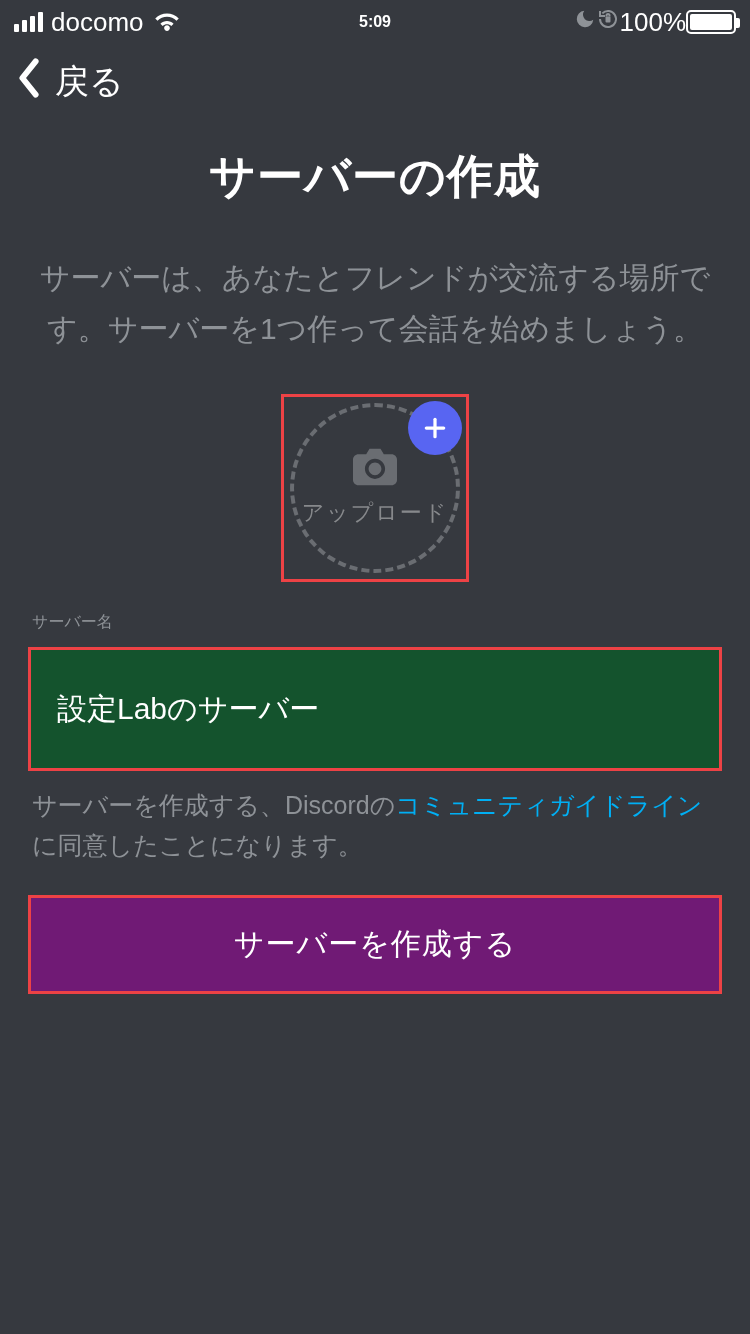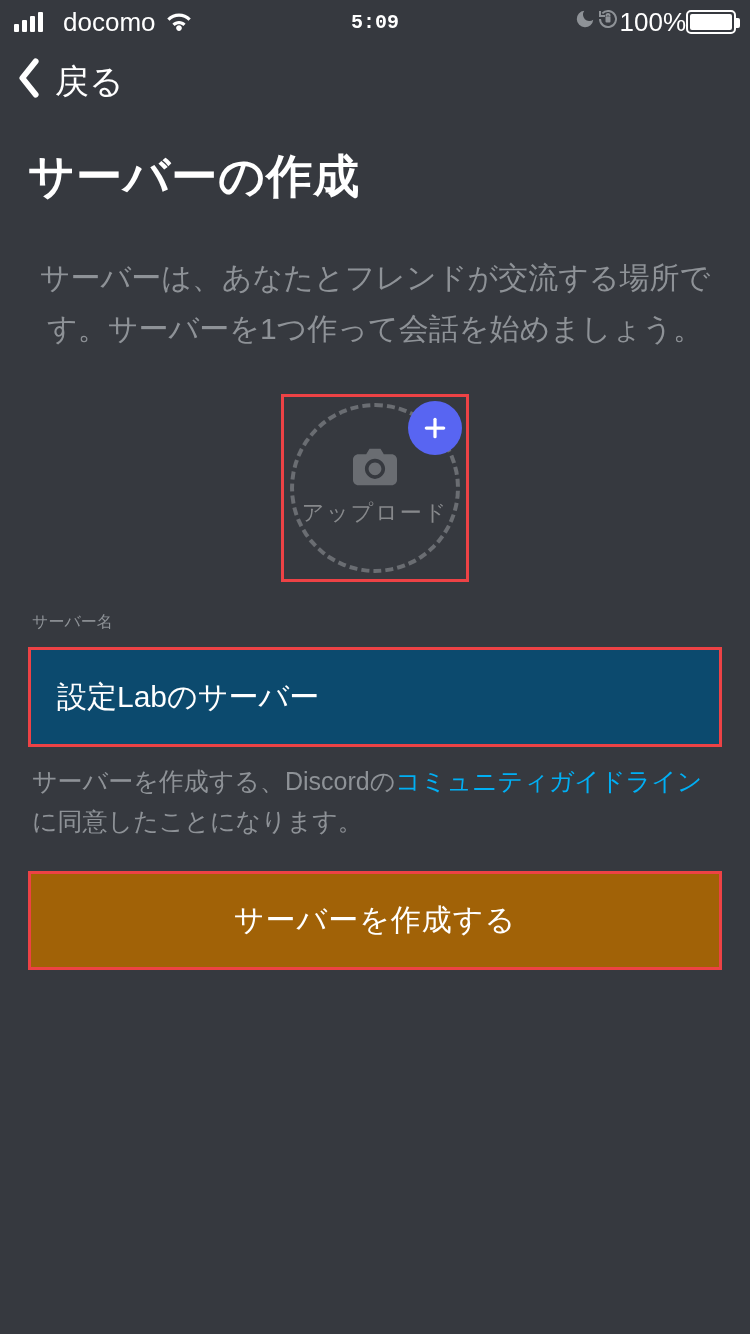--- a/index.html
+++ b/index.html
@@ -25,23 +25,23 @@
   .status-left { display: flex; align-items: center; gap: 8px; }
   .status-right { display: flex; align-items: center; }
   .signal-bars { display: flex; align-items: flex-end; gap: 3px; }
   .signal-bars span {
     width: 5px; background: #fff; border-radius: 1px;
   }
   .signal-bars span:nth-child(1){height:8px;}
   .signal-bars span:nth-child(2){height:12px;}
   .signal-bars span:nth-child(3){height:16px;}
   .signal-bars span:nth-child(4){height:20px;}
-  .carrier { font-size: 26px; font-weight: 400; margin-left: 12px; }
+  .carrier { font-size: 26px; font-weight: 400; }
   .wifi-icon svg { width: 30px; height: 24px; }
-  .clock { font-size: 20px; font-weight: 600; position:absolute; left:50%; transform:translateX(-50%);font-family:Liberation Mono, monospace; }
+  .clock { font-size: 16px; font-weight: 600; position:absolute; left:50%; transform:translateX(-50%); }
   .moon { color:#8e9297; font-size:22px;}
   .lock-rot { color:#8e9297; }
   .batt-pct { font-size:26px; font-weight:400;}
   .battery {
     width: 50px; height: 24px; border: 2px solid #fff; border-radius: 5px;
     position: relative; padding:2px;
   }
   .battery::after{
     content:""; position:absolute; right:-6px; top:6px; width:4px; height:10px;
     background:#fff; border-radius:0 2px 2px 0;
@@ -54,21 +54,21 @@
   }
   .back-btn {
     display:flex; align-items:center; gap:13px; color:#fff;
     font-size: 34px; font-weight:400;
   }
   .back-chevron svg { width:26px; height:40px; }
 
   
   .content { padding: 10px 28px 0 28px; }
   .page-title {
-    text-align:left; font-size: 46px; font-weight:700; color:#fff;
+    text-align:center; font-size: 46px; font-weight:700; color:#fff;
     margin: 20px 0 44px 0; letter-spacing: 1px;
   }
   .subtitle {
     text-align:center; color:#8e9297; font-size:30px; line-height:1.7;
     margin: 0 10px 40px 10px;
   }
 
   
   .upload-wrap { display:flex; justify-content:center; margin-bottom: 30px;}
   .upload-box {
@@ -89,36 +89,36 @@
     background:#5865f2; display:flex; align-items:center; justify-content:center;
   }
   .plus-badge svg{ width:26px; height:26px; stroke:#fff;}
 
   
   .field-label{ color:#8e9297; font-size:16px; margin: 8px 4px 14px 4px;}
   .input-wrap{
     border:3px solid #ed4245;
   }
   .server-name-input{
-    width:100%; background:#0c4a6e; border:none; outline:none;
-    color:#fff; font-size:30px; padding: 30px 26px;
+    width:100%; background:#14532d; border:none; outline:none;
+    color:#fff; font-size:30px; padding: 42px 26px;
     font-family: inherit;
   }
 
   
   .terms{
     color:#8e9297; font-size:25px; line-height:1.6;
     margin: 14px 4px 30px 4px;
   }
   .terms .link{ color:#00aff4; }
 
   
   .btn-wrap{ border:3px solid #ed4245; }
   .create-btn{
-    width:100%; background:#a16207; border:none;
+    width:100%; background:#701a75; border:none;
     color:#fff; font-size:30px; font-weight:500;
     padding: 26px 0; letter-spacing:1px;
     font-family: inherit;
   }
 </style>
 </head>
 <body>
 
 <div class="status-bar">
   <div class="status-left">

